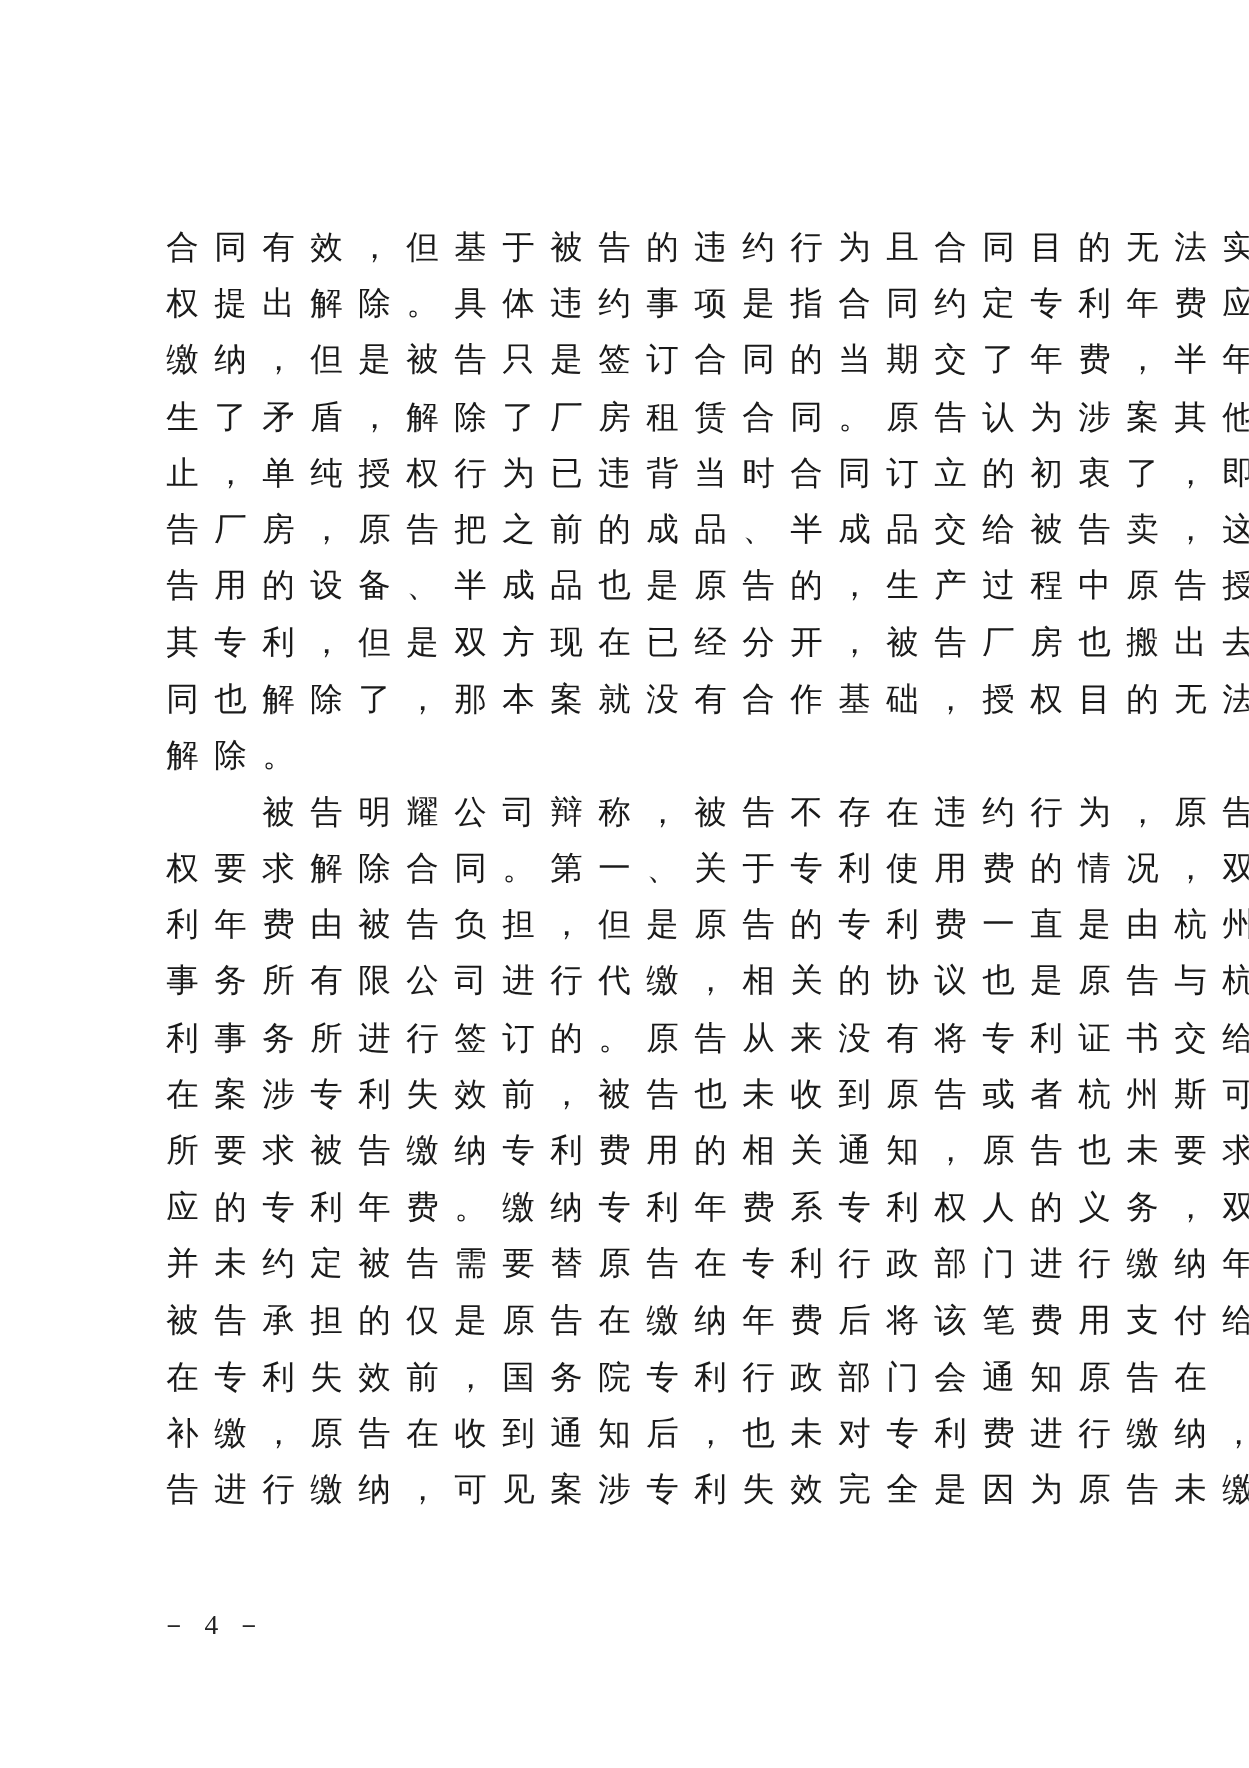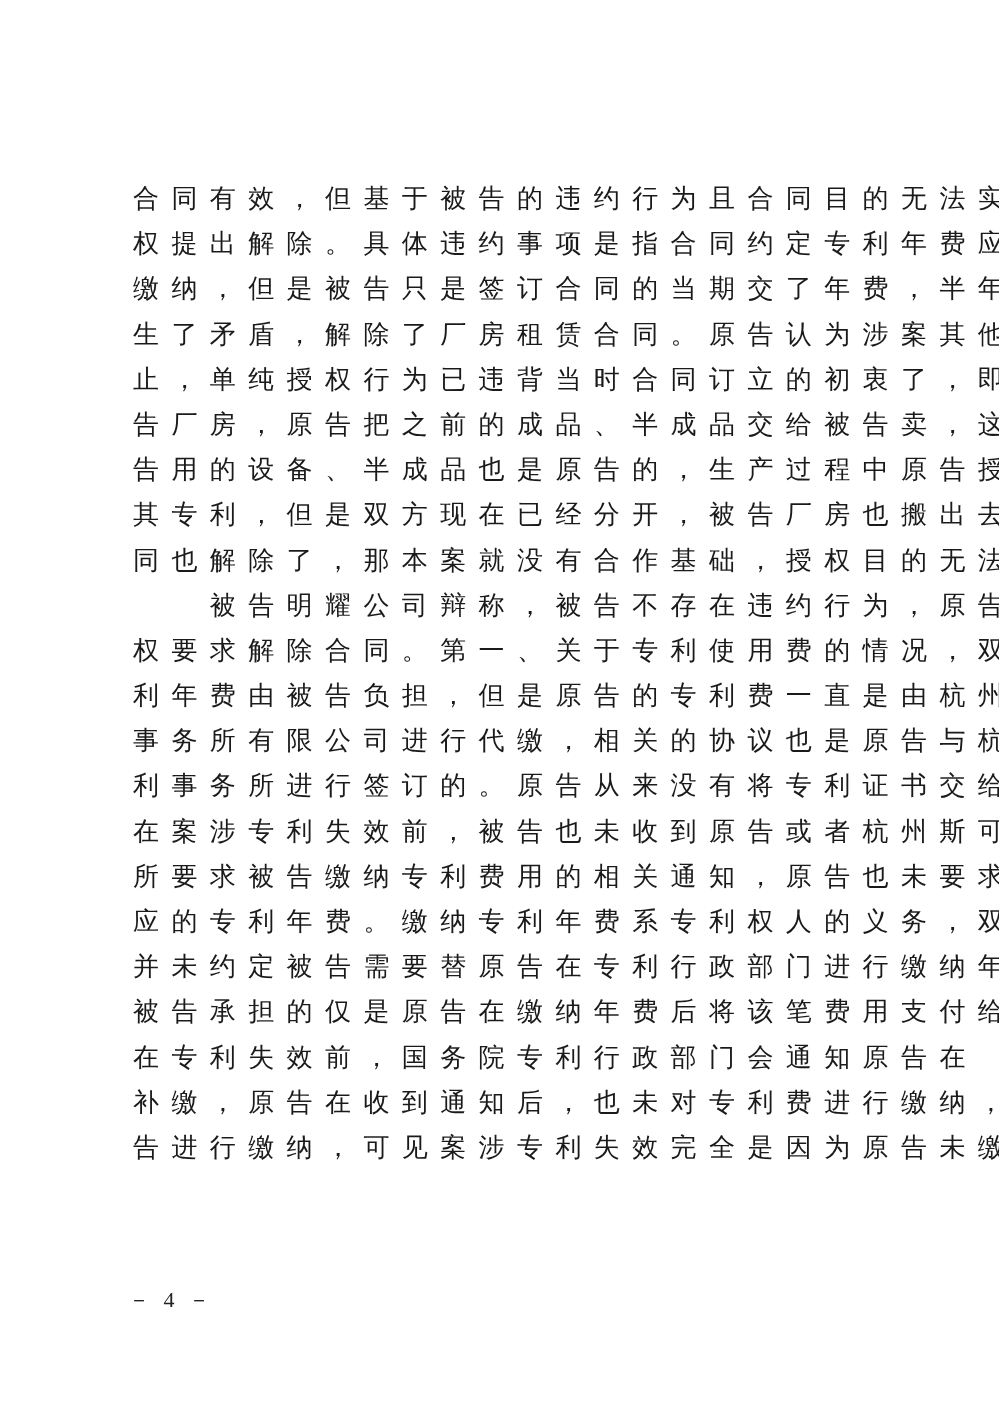--- a/index.html
+++ b/index.html
@@ -54,20 +54,21 @@
   <div class="body-text">
     <div class="line">合同有效，但基于被告的违约行为且合同目的无法实现，原告有</div>
     <div class="line">权提出解除。具体违约事项是指合同约定专利年费应当由被告去</div>
     <div class="line">缴纳，但是被告只是签订合同的当期交了年费，半年后双方就发</div>
     <div class="line">生了矛盾，解除了厂房租赁合同。原告认为涉案其他协议都已终</div>
     <div class="line">止，单纯授权行为已违背当时合同订立的初衷了，即被告租赁原</div>
     <div class="line">告厂房，原告把之前的成品、半成品交给被告卖，这个过程中被</div>
     <div class="line">告用的设备、半成品也是原告的，生产过程中原告授权被告使用</div>
     <div class="line">其专利，但是双方现在已经分开，被告厂房也搬出去了，买卖合</div>
     <div class="line">同也解除了，那本案就没有合作基础，授权目的无法达成，应予</div>
+    <div class="line">解除。</div>
     <div class="line">　　被告明耀公司辩称，被告不存在违约行为，原告明天公司无</div>
     <div class="line">权要求解除合同。第一、关于专利使用费的情况，双方虽约定专</div>
     <div class="line">利年费由被告负担，但是原告的专利费一直是由杭州斯可睿专利</div>
     <div class="line">事务所有限公司进行代缴，相关的协议也是原告与杭州斯可睿专</div>
     <div class="line">利事务所进行签订的。原告从来没有将专利证书交给被告，而且</div>
     <div class="line">在案涉专利失效前，被告也未收到原告或者杭州斯可睿专利事务</div>
     <div class="line">所要求被告缴纳专利费用的相关通知，原告也未要求被告缴纳相</div>
     <div class="line">应的专利年费。缴纳专利年费系专利权人的义务，双方的合同也</div>
     <div class="line">并未约定被告需要替原告在专利行政部门进行缴纳年费的行为，</div>
     <div class="line">被告承担的仅是原告在缴纳年费后将该笔费用支付给原告。而且</div>

